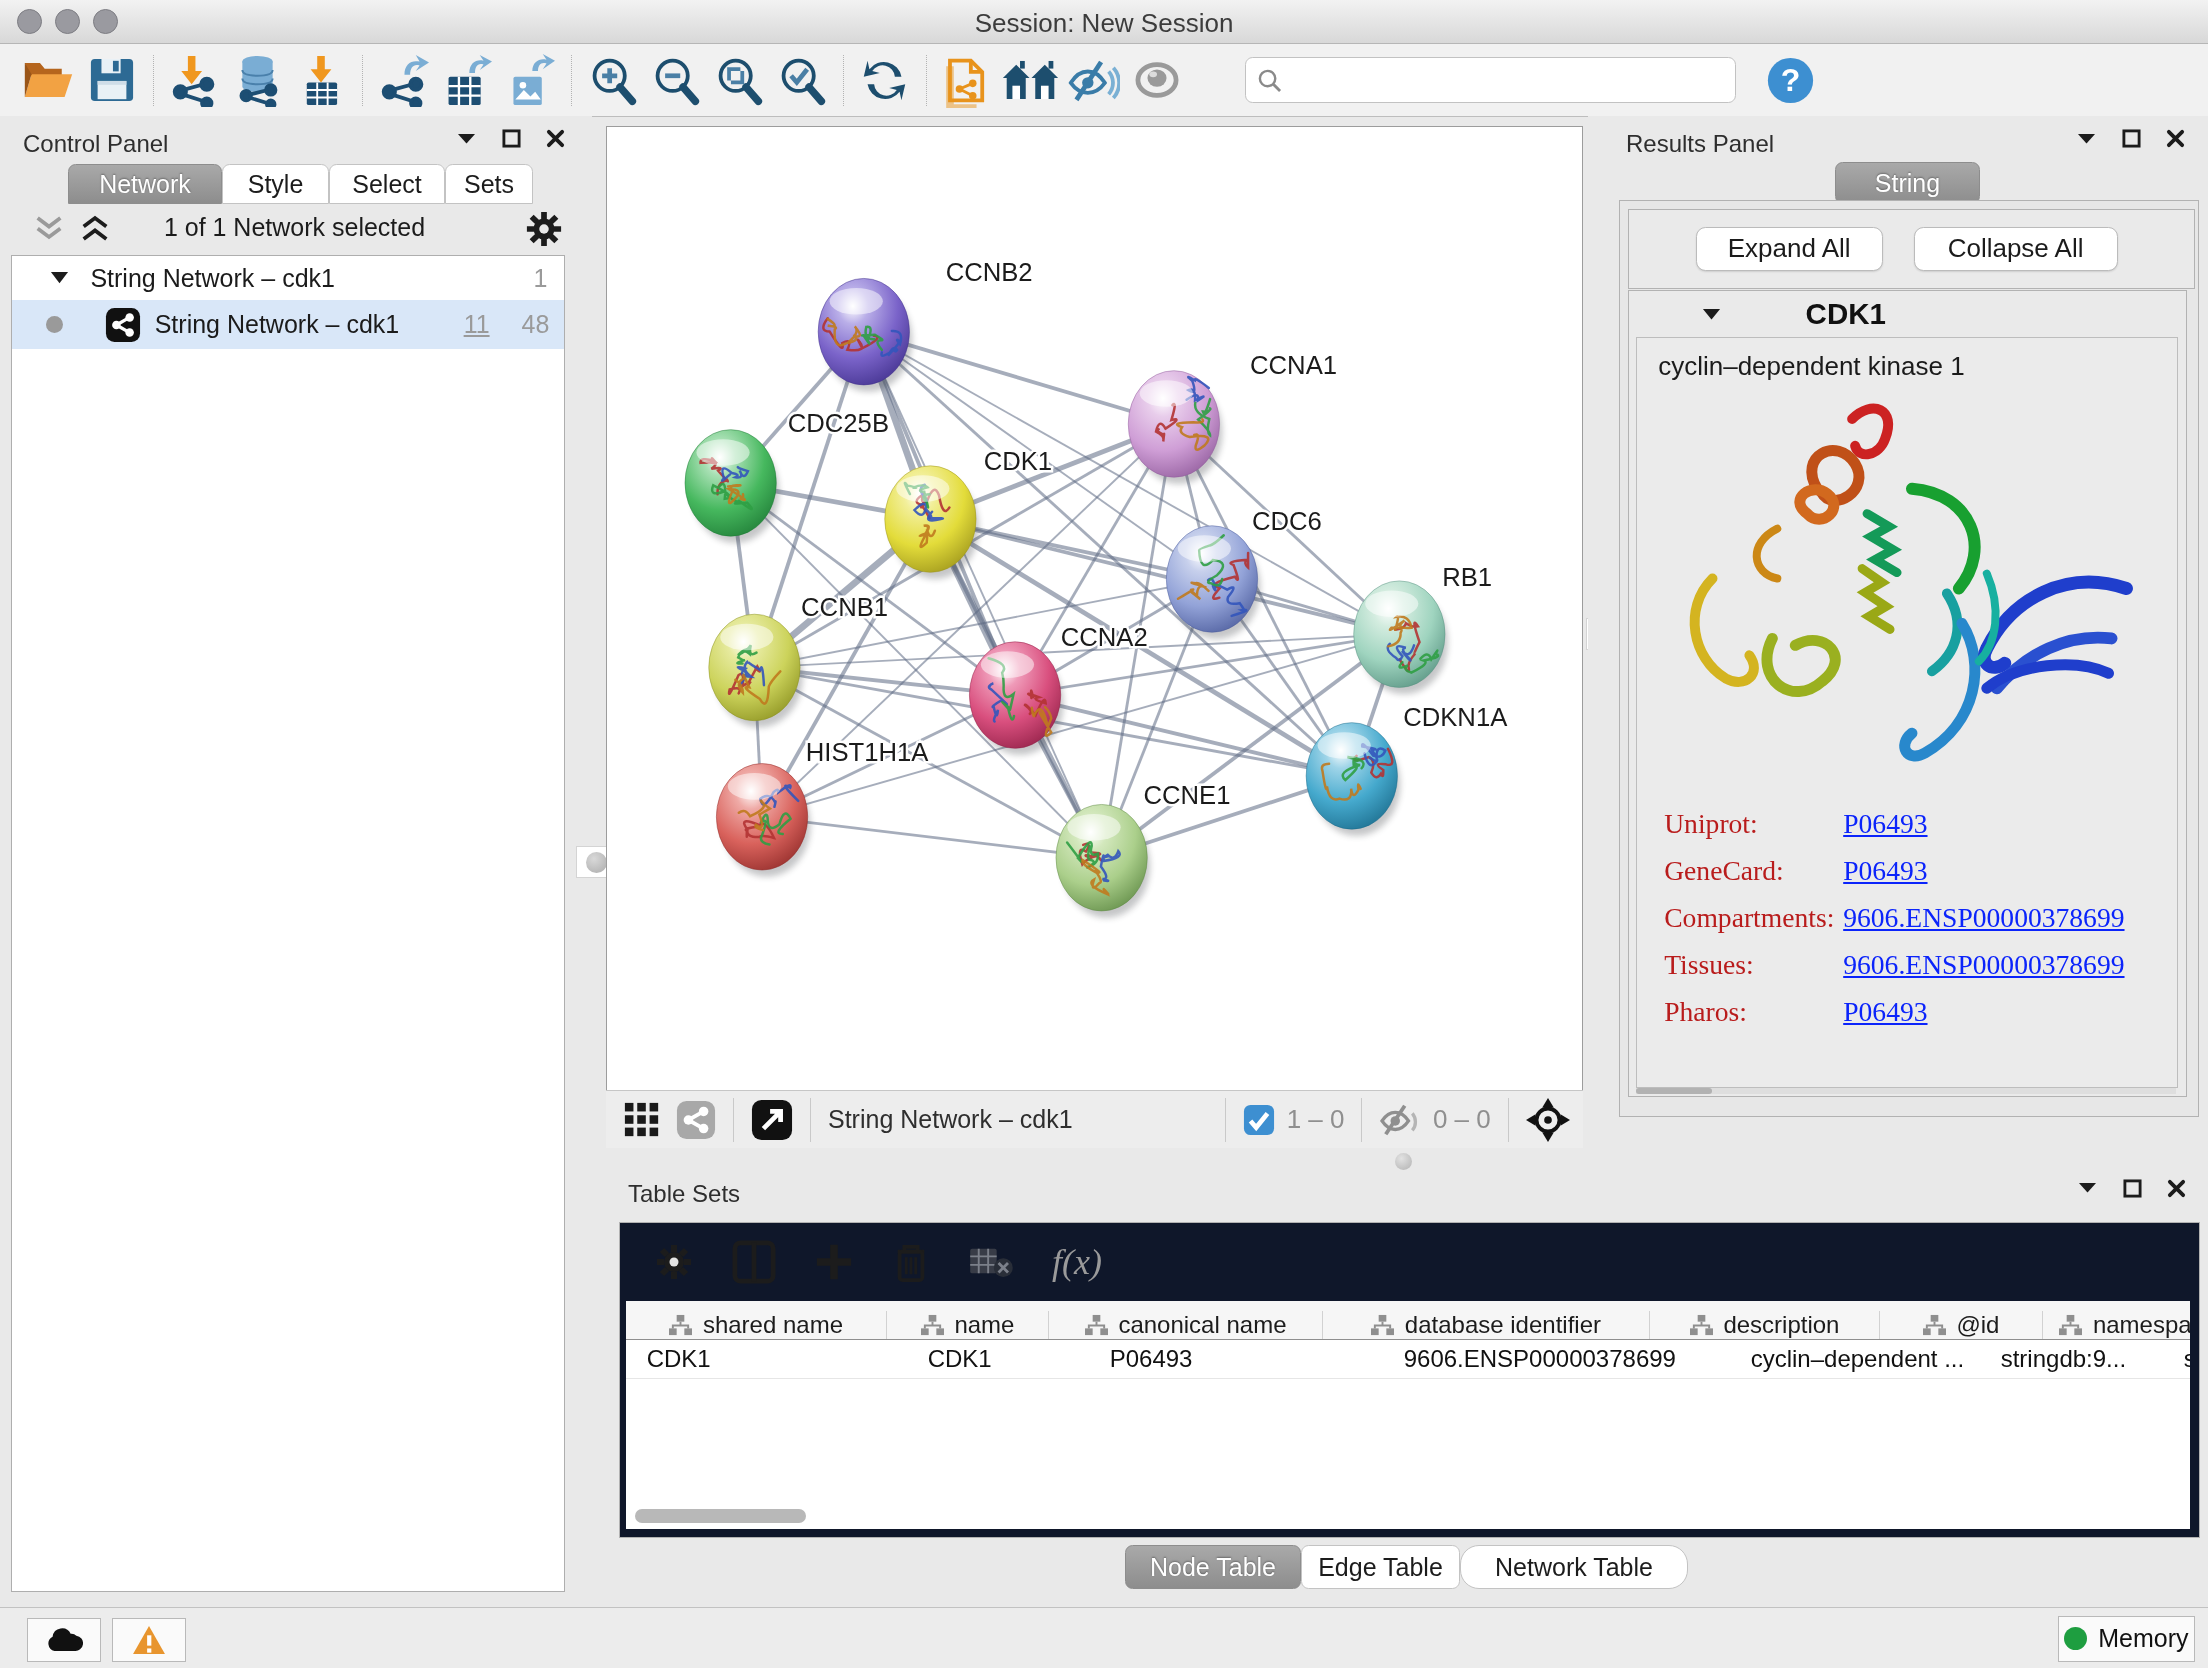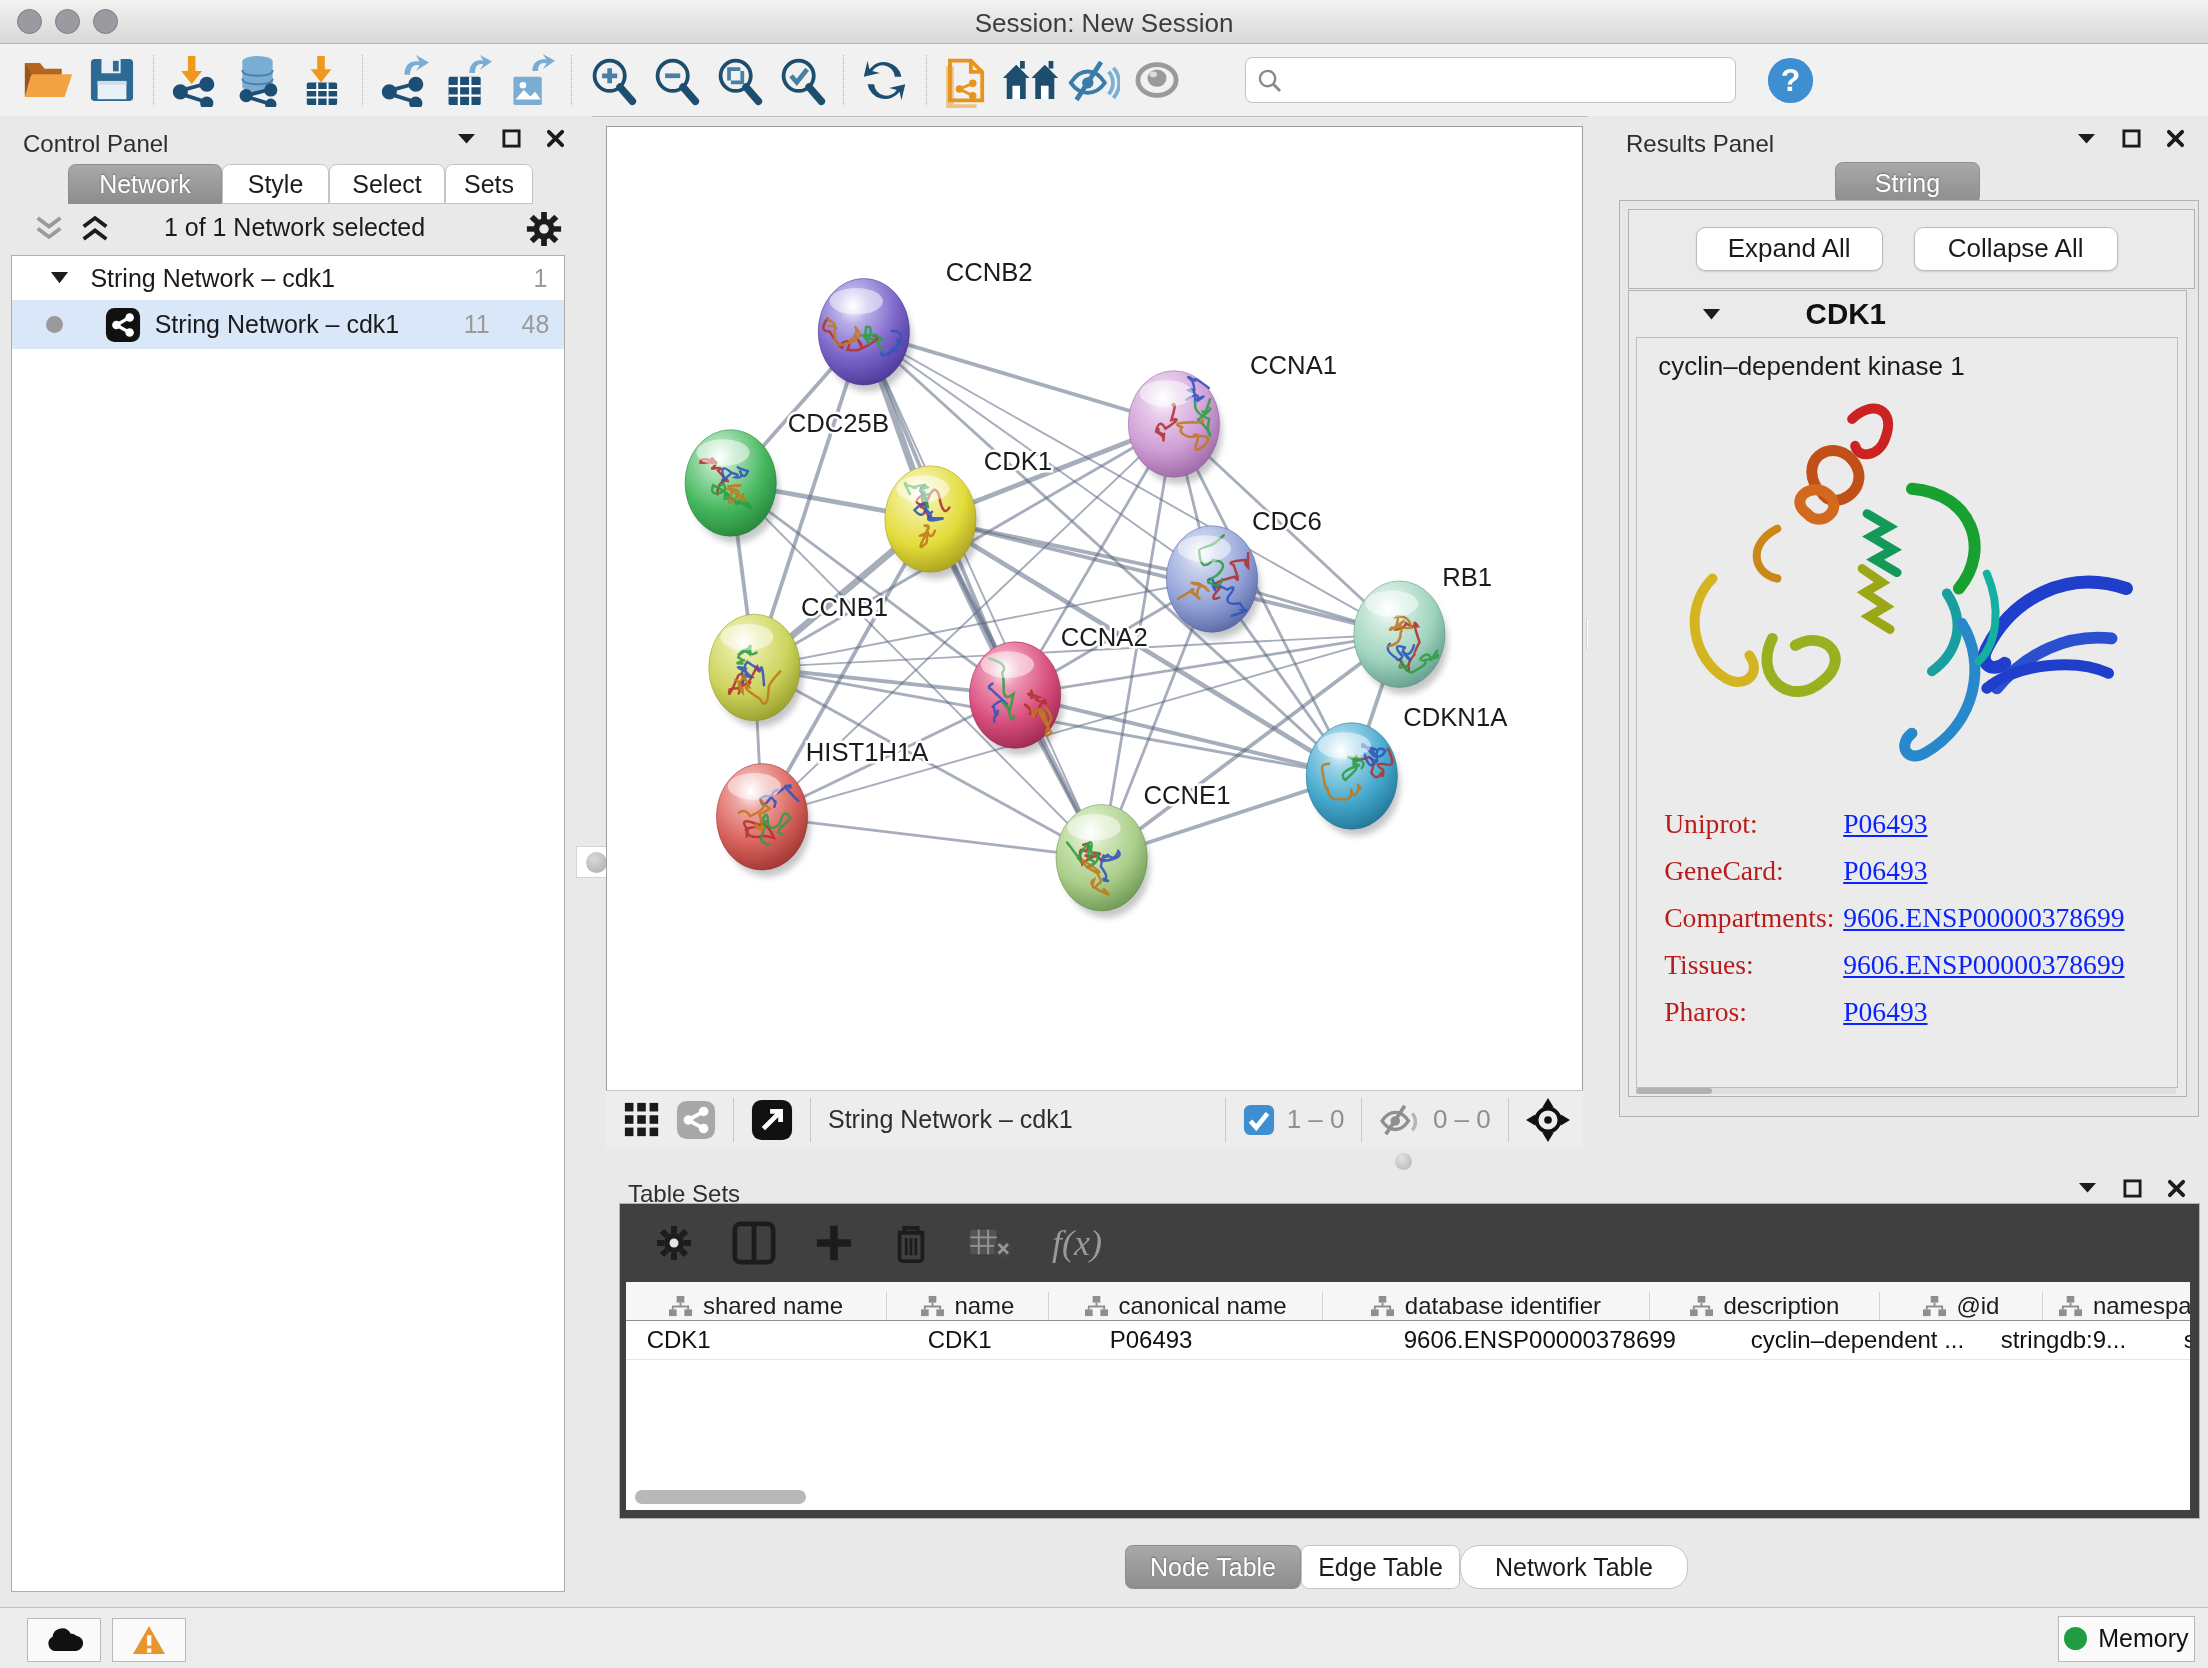--- a/index.html
+++ b/index.html
@@ -283,21 +283,21 @@
         <svg style="margin-left:42px;" width="36" height="36" viewBox="0 0 38 38">
             <rect x="1" y="1" width="36" height="36" rx="9" fill="#111"></rect>
             <g fill="#fff">
               <circle cx="12" cy="19" r="4.5"></circle>
               <circle cx="26" cy="11" r="4.5"></circle>
               <circle cx="26" cy="27" r="4.5"></circle>
               <path d="M12 19 26 11 M12 19 26 27" stroke="#fff" stroke-width="3.5"></path>
             </g>
           </svg>
         <span style="margin-left:13.3px;">String Network – cdk1</span>
-        <span class="cnt" style="margin-left:auto;">11</span>
+        <span class="cnt" style="margin-left:auto;text-decoration:underline;">11</span>
         <span class="cnt" style="margin-left:32px;margin-right:15px;">48</span>
       </div>
     </div>
   </div>
 
   <div class="abs handle" style="left:576px;top:846px;width:38px;height:30px;">
       <div class="dot"></div>
     </div>
 
   <div class="abs" style="left:606px;top:126px;width:975px;height:963px;background:#fff;border:1px solid #9c9c9c;">
@@ -688,21 +688,21 @@
       <svg width="21" height="13.3" viewBox="0 0 22 14">
           <path d="M2 2 L11 12 L20 2 Z" fill="#1c1c1c"></path>
         </svg>
       <svg width="19" height="19" viewBox="0 0 20 20">
           <rect x="2" y="2" width="16" height="16" fill="none" stroke="#1c1c1c" stroke-width="3"></rect>
         </svg>
       <svg width="19" height="19" viewBox="0 0 20 20">
           <path d="M3 3 L17 17 M17 3 L3 17" stroke="#1c1c1c" stroke-width="4" stroke-linecap="round"></path>
         </svg>
     </div>
-    <div class="abs card" style="left:27px;top:33px;width:1579px;height:314px;background:#404040;">
+    <div class="abs card" style="left:27px;top:52px;width:1579px;height:314px;background:#0f172a;">
 
       <div class="abs" style="left:0;top:0;width:100%;height:78px;display:flex;align-items:center;gap:38px;padding-left:34px;">
         <svg width="40" height="40" viewBox="0 0 40 40">
             <g fill="#1c1c1c">
               <circle cx="20" cy="20" r="10"></circle>
               <g stroke="#1c1c1c" stroke-width="6">
                 <path d="M20 3 V10 M20 30 V37 M3 20 H10 M30 20 H37 M8 8 L13 13 M27 27 L32 32 M32 8 L27 13 M13 27 L8 32"></path>
               </g>
               <circle cx="20" cy="20" r="4.5" fill="#e4e4e4"></circle>
             </g>

